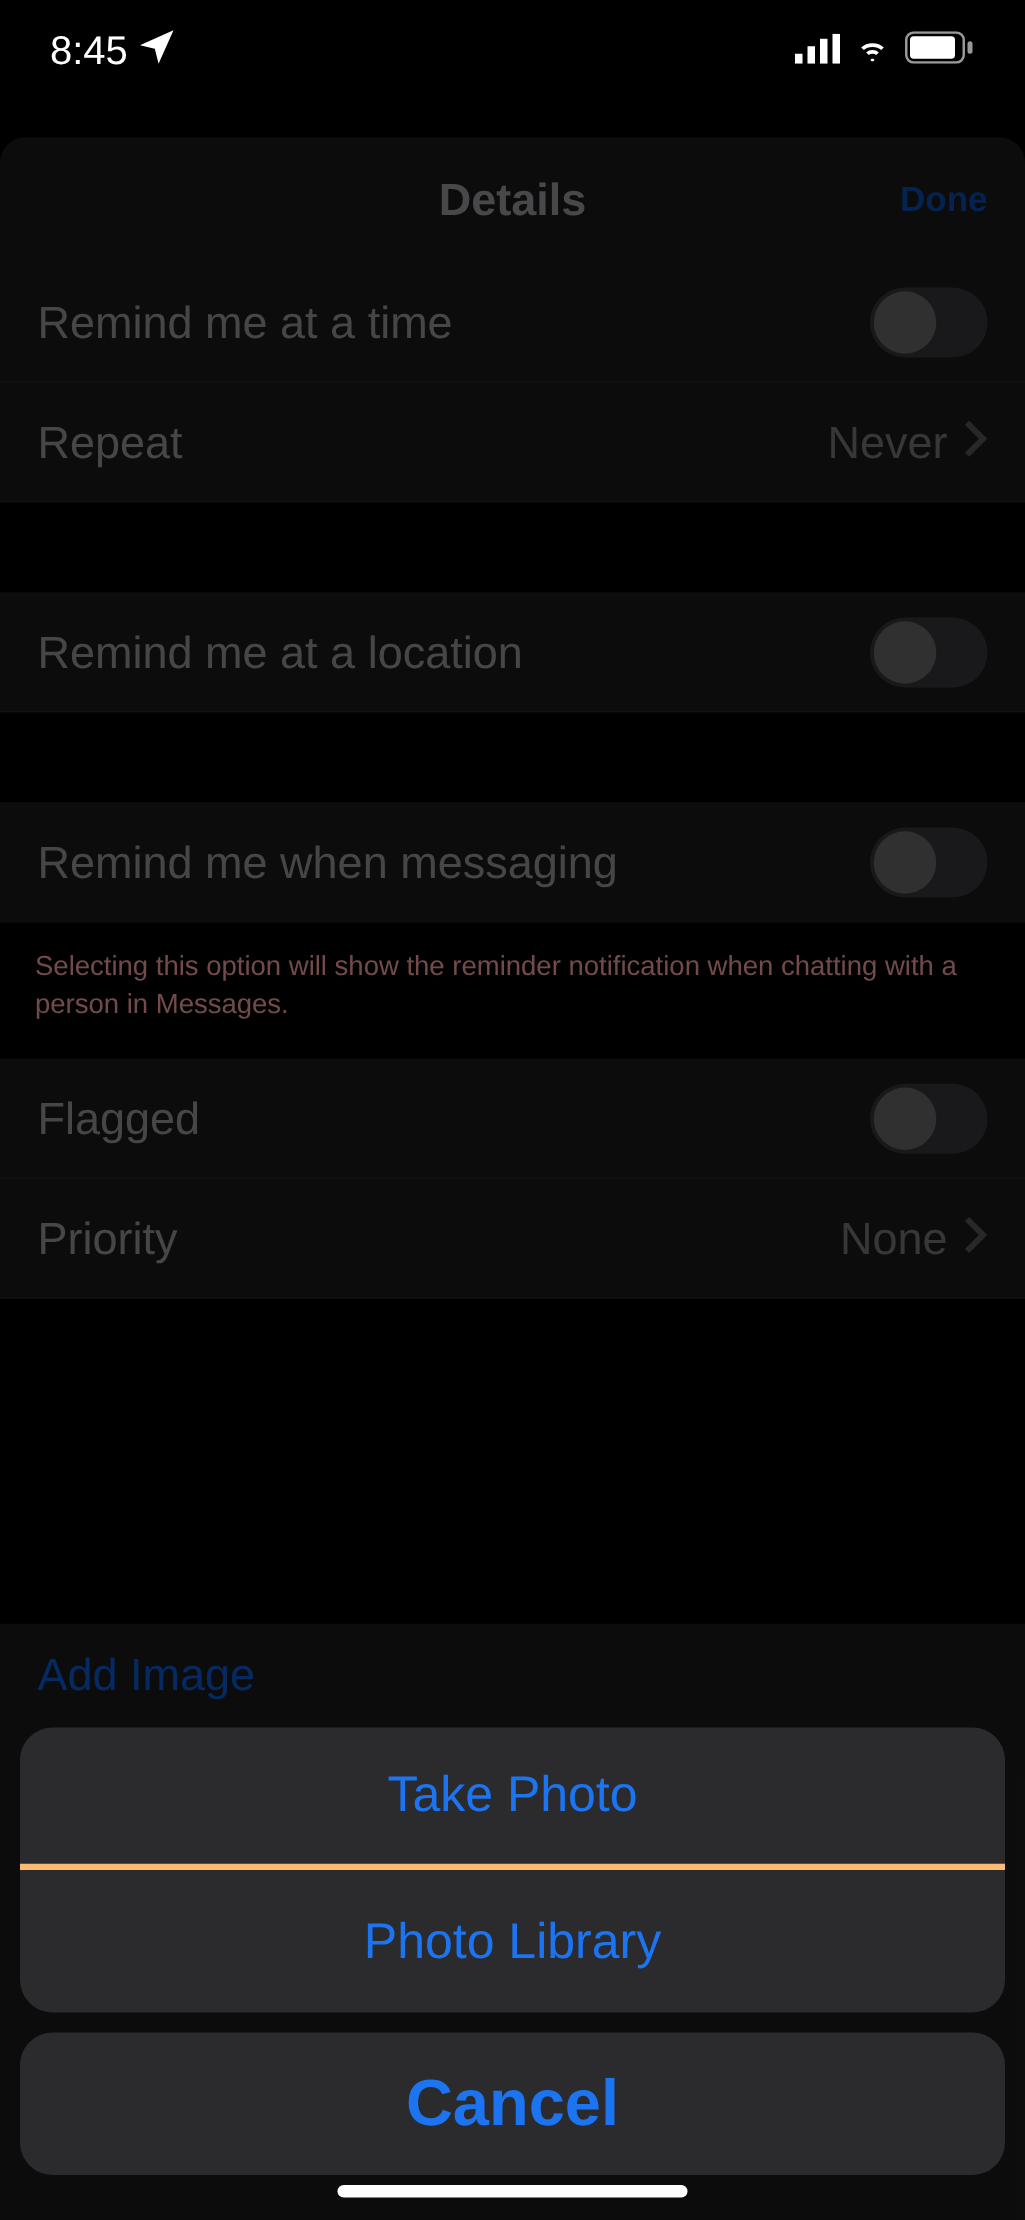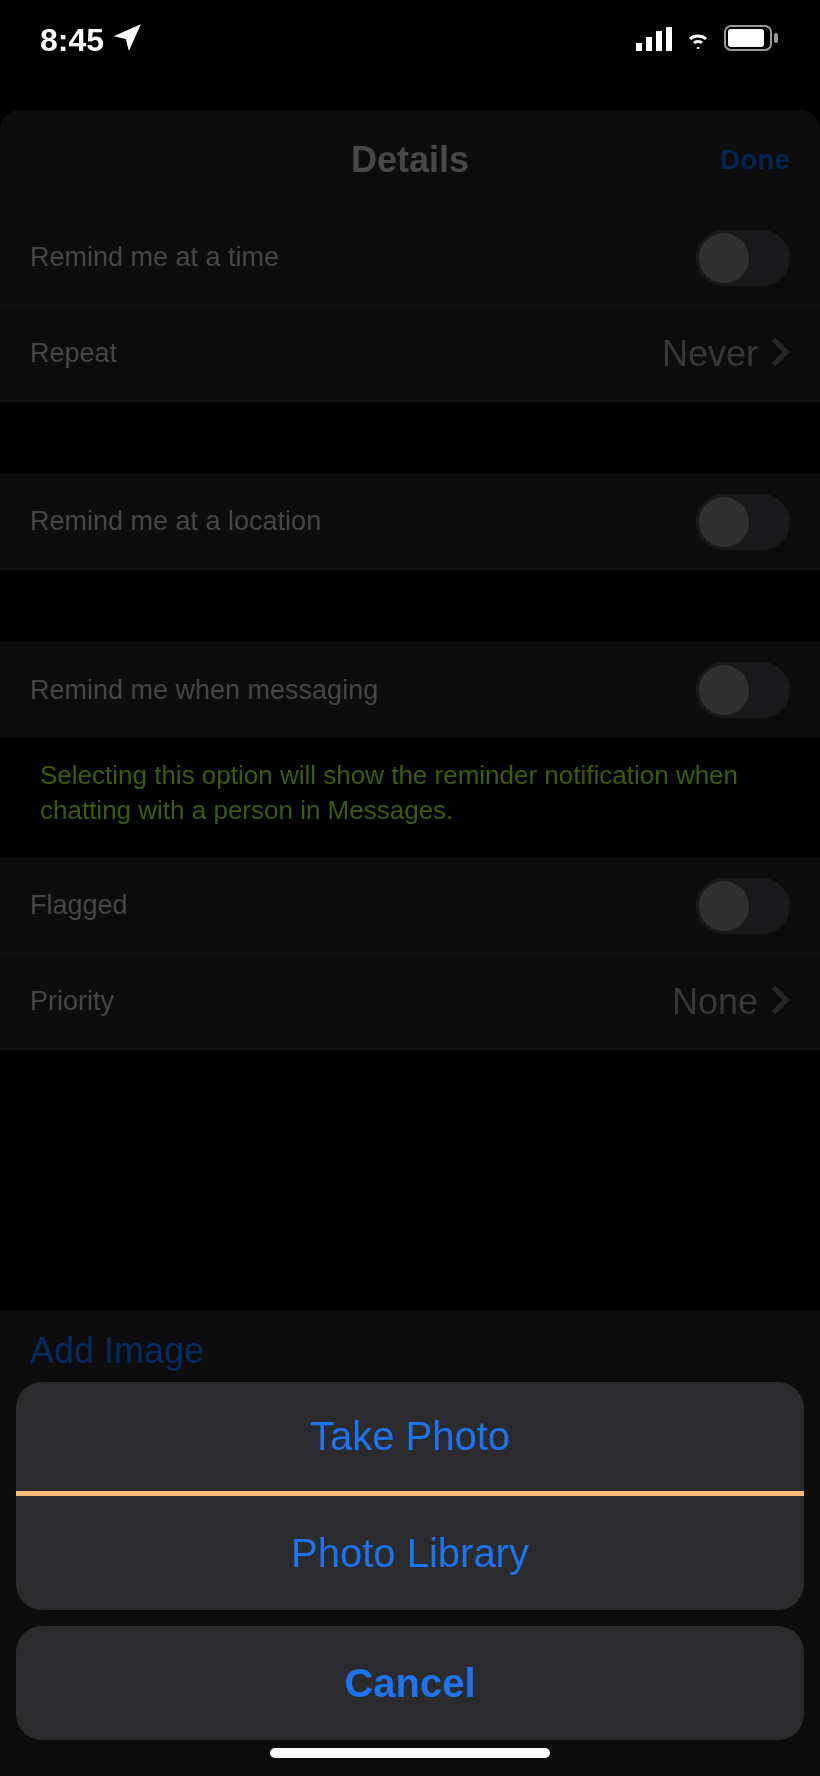--- a/index.html
+++ b/index.html
@@ -23,21 +23,21 @@
       pointer-events: none;
     }
     .status-bar {
       height: 80px;
       display: flex;
       justify-content: space-between;
       align-items: center;
       padding: 0 40px;
       color: #fff;
       font-size: 32px;
-      font-weight: 700;
+      font-weight: 400;
       position: relative;
       z-index: 10;
     }
     .status-left {
       display: flex;
       align-items: center;
       gap: 10px;
     }
     .status-right {
       display: flex;
@@ -98,21 +98,21 @@
     .row {
       display: flex;
       align-items: center;
       justify-content: space-between;
       padding: 0 30px;
       height: 96px;
       border-bottom: 1px solid #2a2a2c;
     }
     .row-label {
       color: #9c9ca0;
-      font-size: 27px;
+      font-size: 36px;
     }
     .row-value {
       color: #7a7a7e;
       font-size: 36px;
       margin-right: 12px;
     }
     .row-right {
       display: flex;
       align-items: center;
     }
@@ -137,23 +137,23 @@
       border-radius: 50%;
       position: absolute;
       top: 3px;
       left: 3px;
     }
     .section-gap {
       height: 72px;
       background: #000;
     }
     .footer-text {
-      color: #84cc16;
-      font-size: 26px;
-      padding: 20px 40px 30px;
+      color: #fca5a5;
+      font-size: 22px;
+      padding: 20px 28px 30px;
       line-height: 1.35;
       background: #000;
     }
     .add-image {
       color: #0d5dd8;
       font-size: 36px;
       padding: 20px 30px;
     }
     .action-sheet {
       position: absolute;
@@ -184,21 +184,21 @@
       margin-top: 16px;
       background: #2b2b2d;
       border-radius: 26px;
     }
     .cancel-item {
       height: 114px;
       display: flex;
       align-items: center;
       justify-content: center;
       color: #1c74f0;
-      font-size: 40px;
+      font-size: 52px;
       font-weight: 600;
     }
     .home-indicator {
       position: absolute;
       bottom: 18px;
       left: 50%;
       transform: translateX(-50%);
       width: 280px;
       height: 10px;
       background: #fff;

